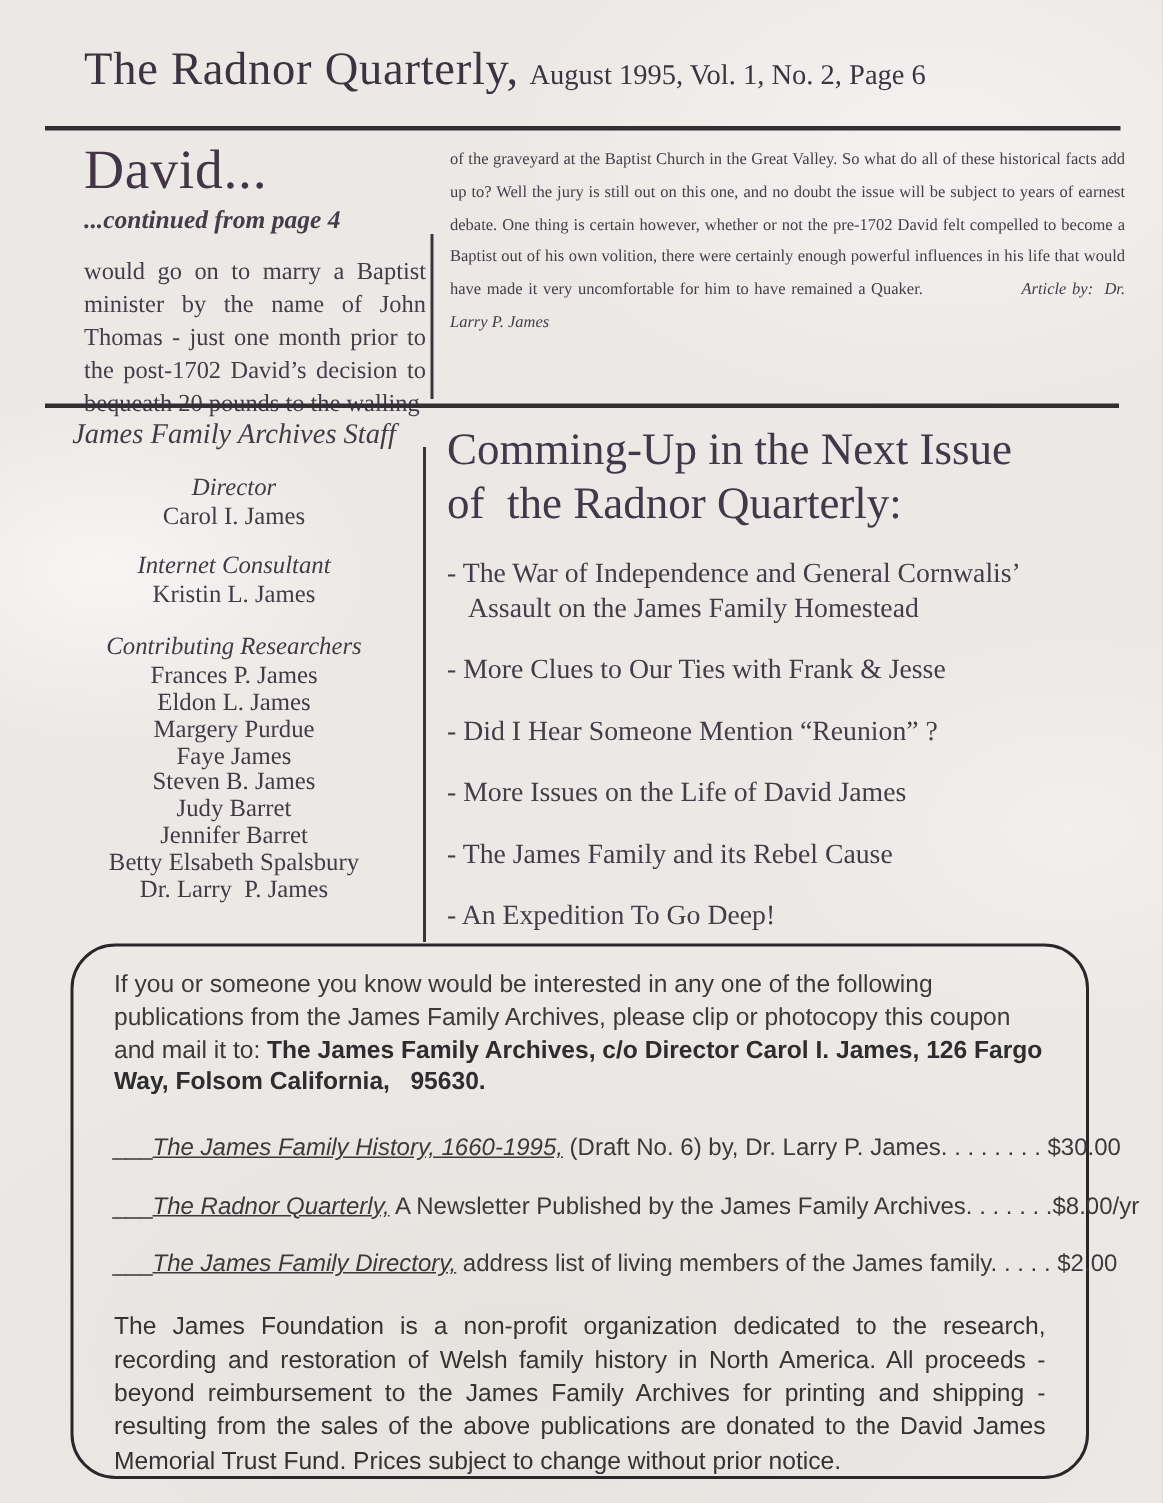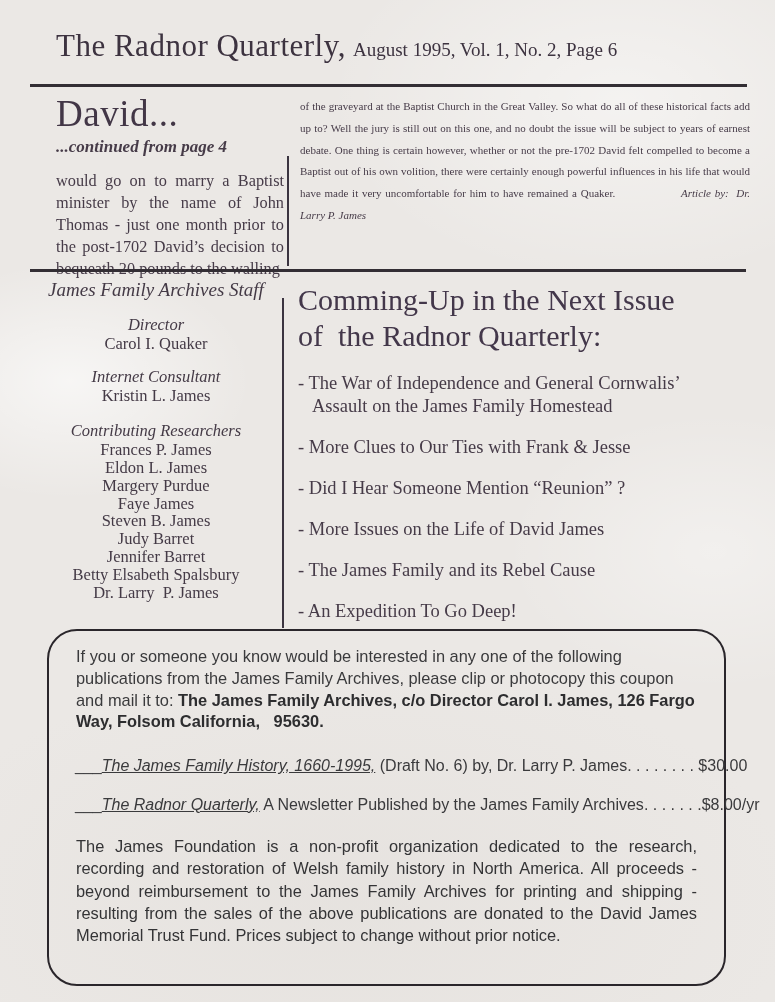--- a/index.html
+++ b/index.html
@@ -78,21 +78,21 @@
     <span class="article-by">Article by:&nbsp; Dr. Larry P. James</span>
   </div>
 
   <div class="rule rule2"></div>
 
   <div class="staff-col">
     <div class="staff-heading">James Family Archives Staff</div>
 
     <div class="staff-group">
       <div class="staff-role">Director</div>
-      <div class="staff-name">Carol I. Quaker</div>
+      <div class="staff-name">Carol I. James</div>
     </div>
 
     <div class="staff-group">
       <div class="staff-role">Internet Consultant</div>
       <div class="staff-name">Kristin L. James</div>
     </div>
 
     <div class="staff-group researchers">
       <div class="staff-role">Contributing Researchers</div>
       <div class="staff-name">Frances P. James</div>
@@ -129,17 +129,20 @@
     <p class="c-intro">
       <span>If you or someone you know would be interested in any one of the following publications from the James Family Archives, please clip or photocopy this coupon and mail it to: </span><span class="c-bold">The James Family Archives, c/o Director Carol I. James, 126 Fargo Way, Folsom California,&nbsp;&nbsp; 95630.</span>
     </p>
 
     <div class="c-item first">
       <span>___</span><span class="c-it">The James Family History, 1660-1995,</span><span> (Draft No. 6) by, Dr. Larry P. James</span><span>. . . . . . . . </span><span>$30.00</span>
     </div>
     <div class="c-item">
       <span>___</span><span class="c-it">The Radnor Quarterly,</span><span> A Newsletter Published by the James Family Archives</span><span>. . . . . . .</span><span>$8.00/yr</span>
     </div>
+    <div class="c-item">
+      <span>___</span><span class="c-it">The James Family Directory,</span><span> address list of living members of the James family</span><span>. . . . . </span><span>$2.00</span>
+    </div>
 
     <p class="c-footer">The James Foundation is a non-profit organization dedicated to the research, recording and restoration of Welsh family history in North America.  All proceeds - beyond reimbursement to the James Family Archives for printing and shipping - resulting from the sales of the above publications are donated to the David James Memorial Trust Fund.  Prices subject to change without prior notice.</p>
   </div>
 
 </div>
 
 </body></html>

